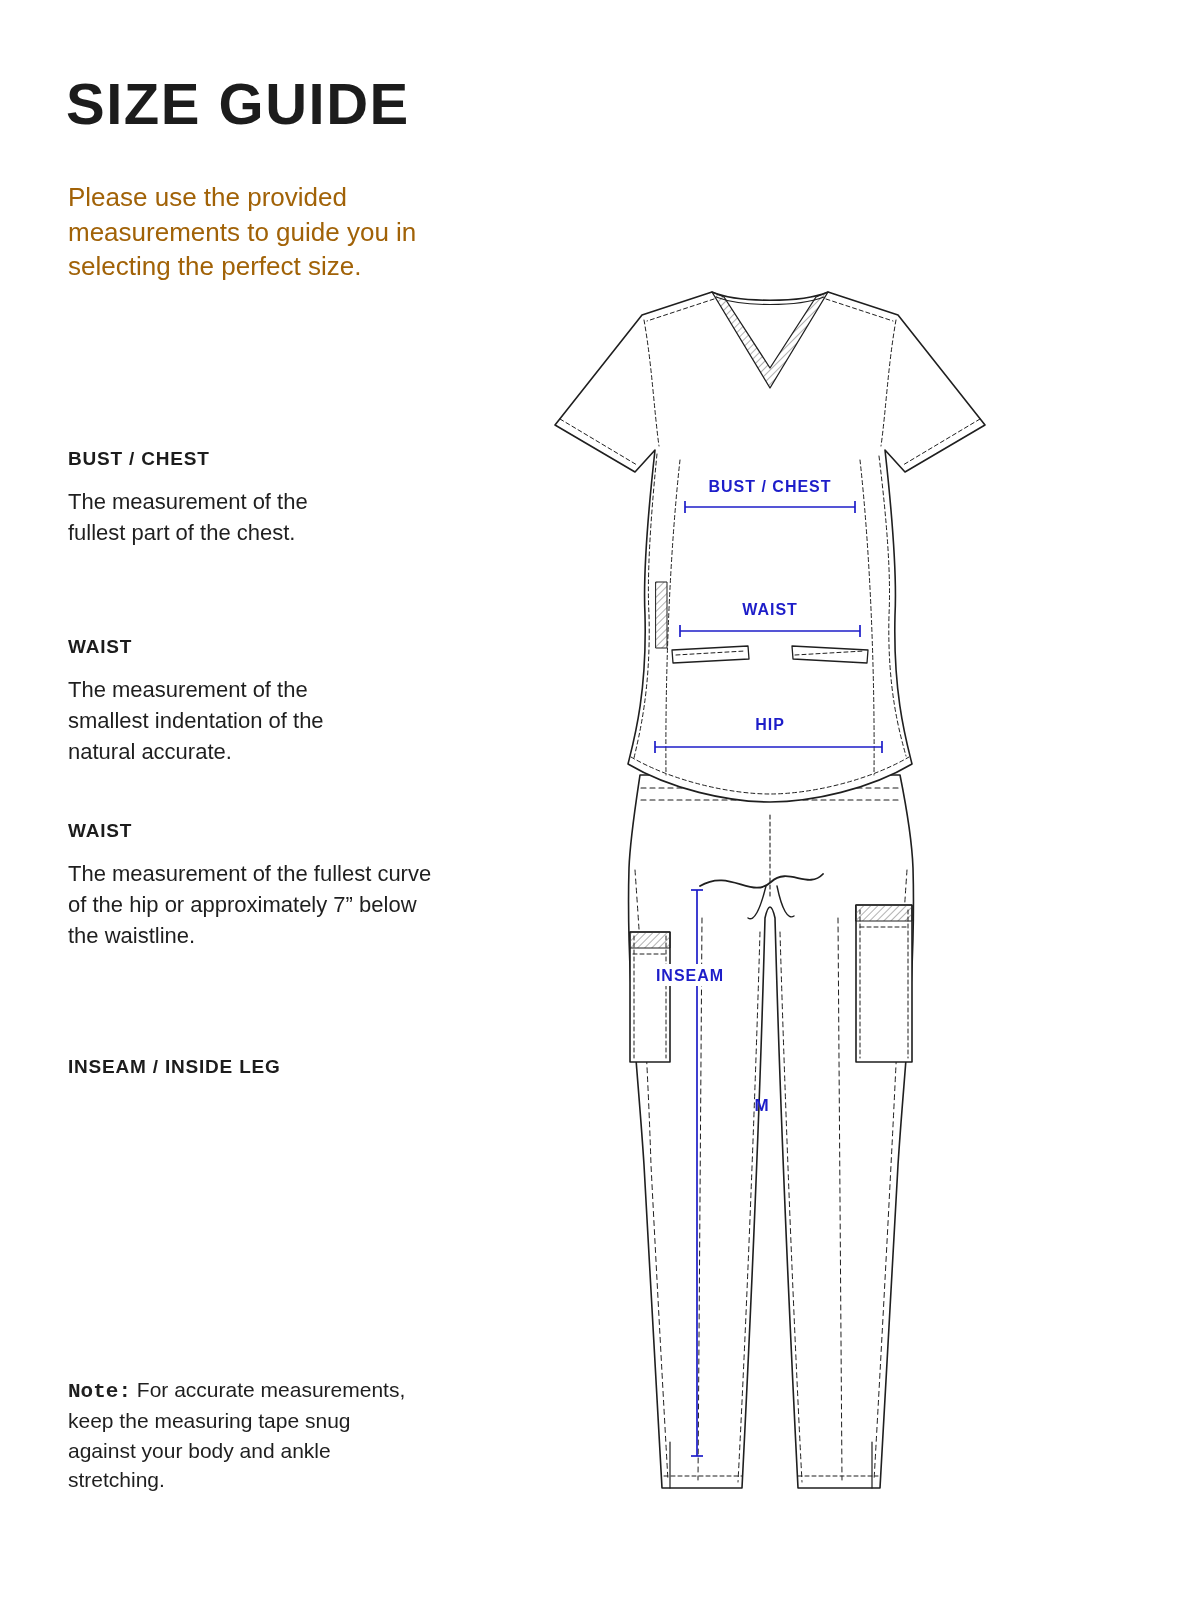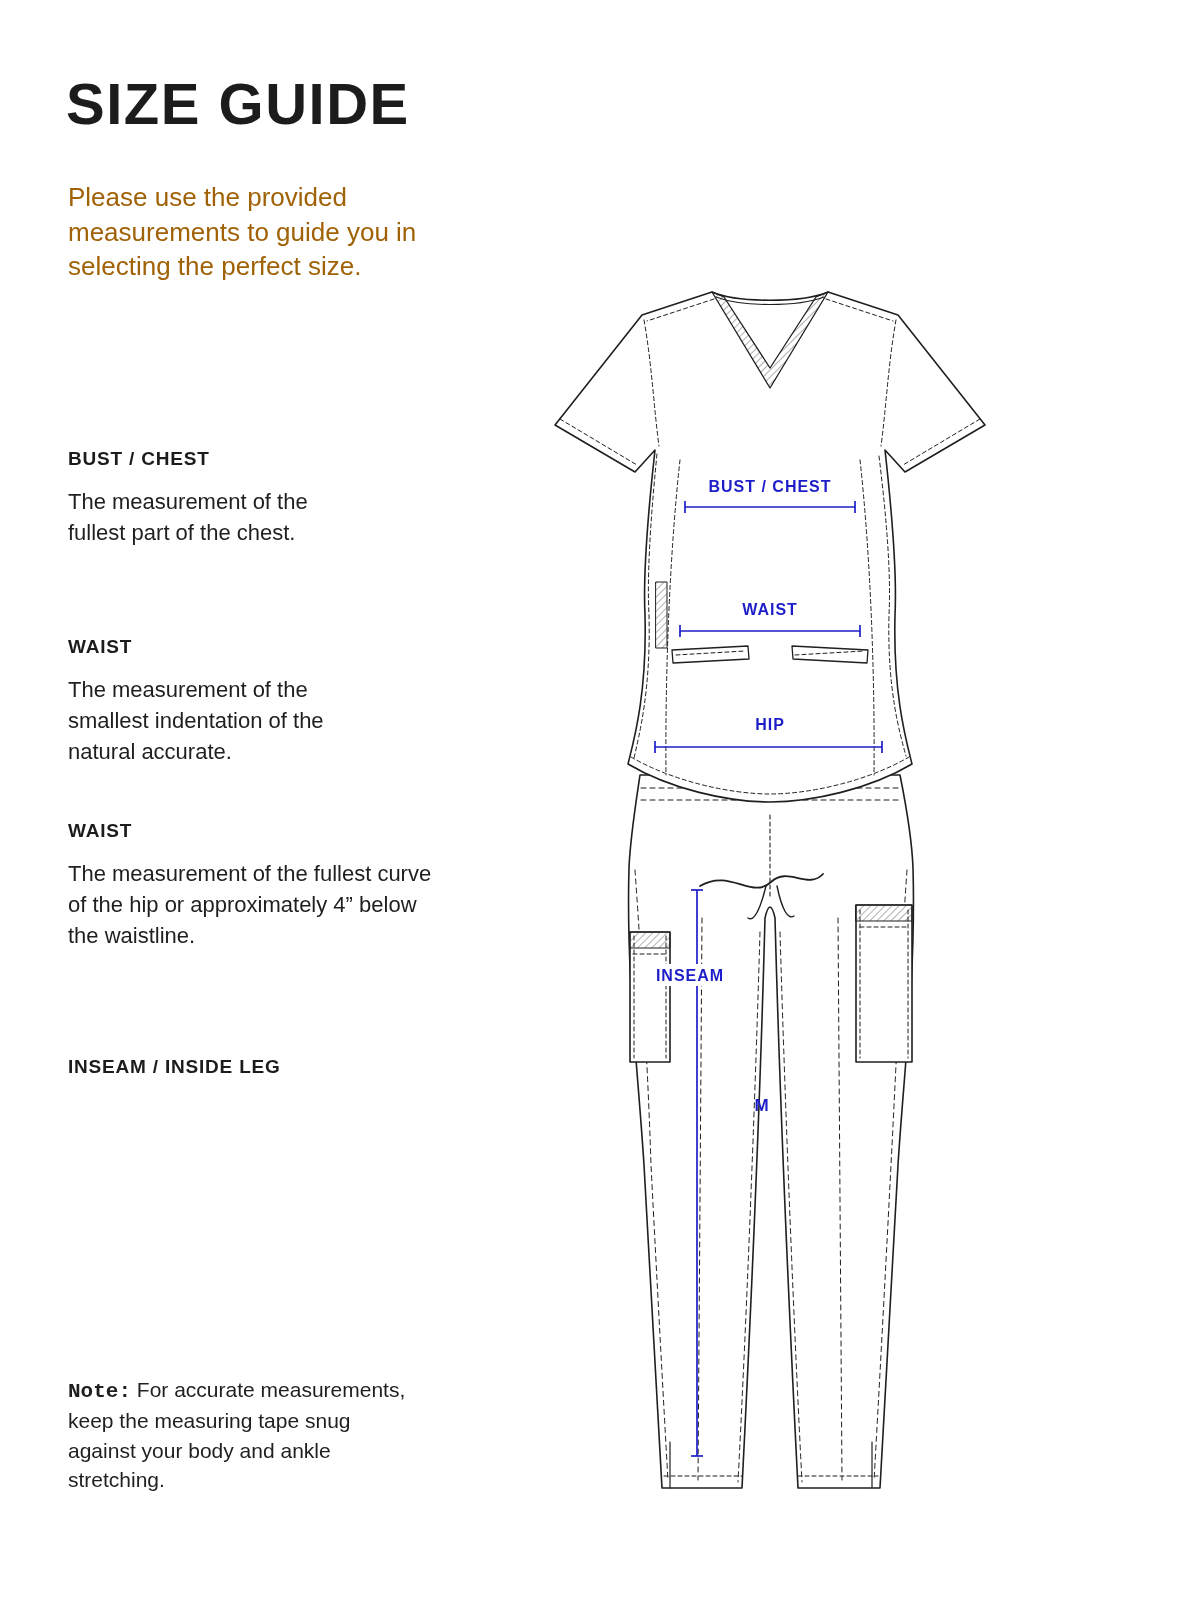--- a/index.html
+++ b/index.html
@@ -78,21 +78,21 @@
   <p class="section-body" style="top:486px;width:290px">The measurement of the fullest part of the chest.</p>
 
   <div class="section" style="top:636px">
     <div class="section-heading">WAIST</div>
   </div>
   <p class="section-body" style="top:674px;width:310px">The measurement of the smallest indentation of the natural accurate.</p>
 
   <div class="section" style="top:820px">
     <div class="section-heading">WAIST</div>
   </div>
-  <p class="section-body" style="top:858px;width:372px">The measurement of the fullest curve of the hip or approximately 4” below the waistline.</p>
+  <p class="section-body" style="top:858px;width:372px">The measurement of the fullest curve of the hip or approximately 7” below the waistline.</p>
 
   <div class="section" style="top:1056px">
     <div class="section-heading">INSEAM / INSIDE LEG</div>
   </div>
 
   <p class="note"><b>Note:</b><span> For accurate measurements, keep the measuring tape snug against your body and ankle stretching.</span></p>
 
   <svg class="diagram" width="470" height="1270" viewBox="0 0 470 1270">
     <defs>
       <pattern id="rib" patternUnits="userSpaceOnUse" width="5" height="5" patternTransform="rotate(45)">

